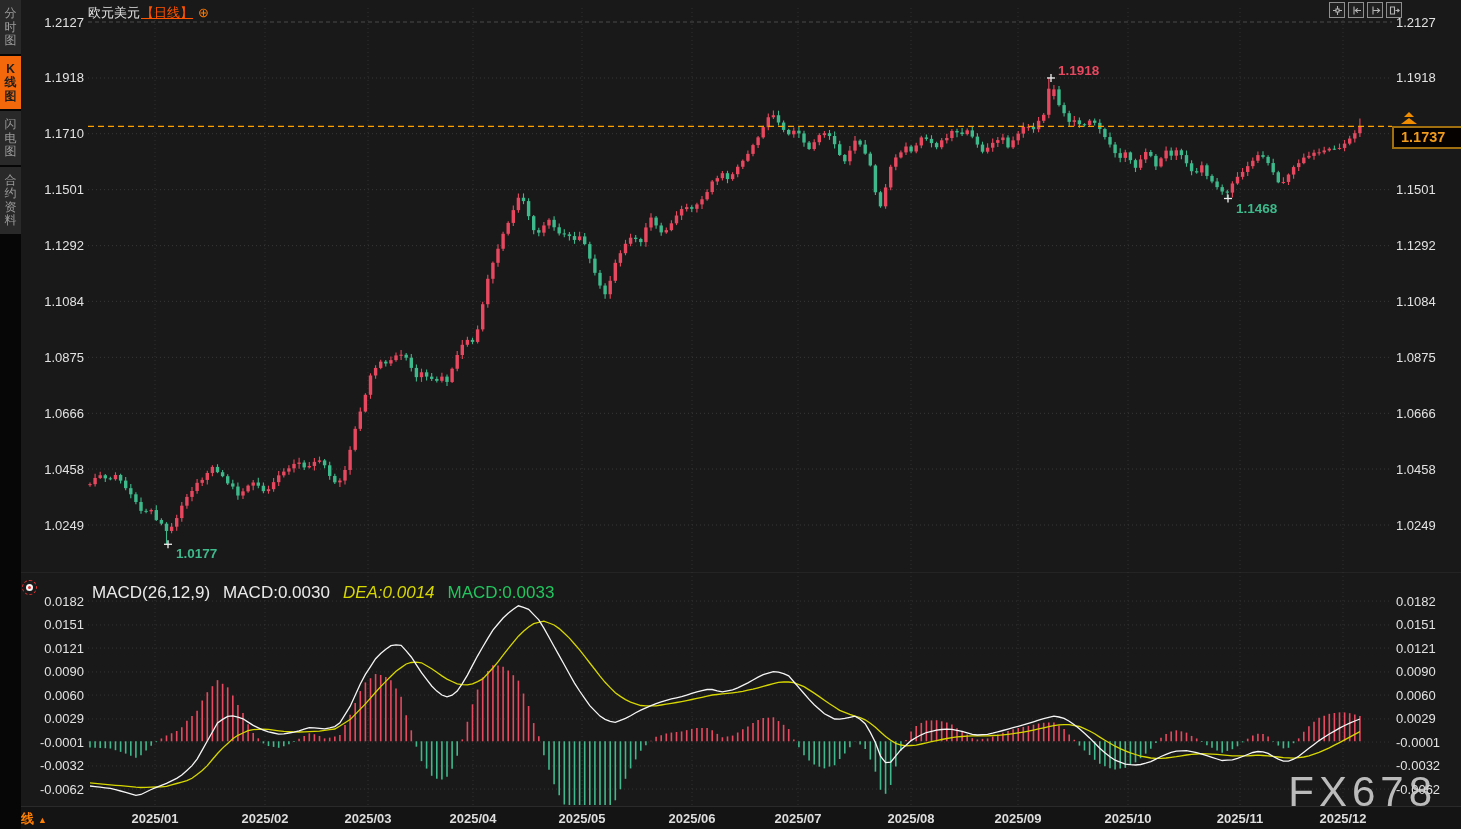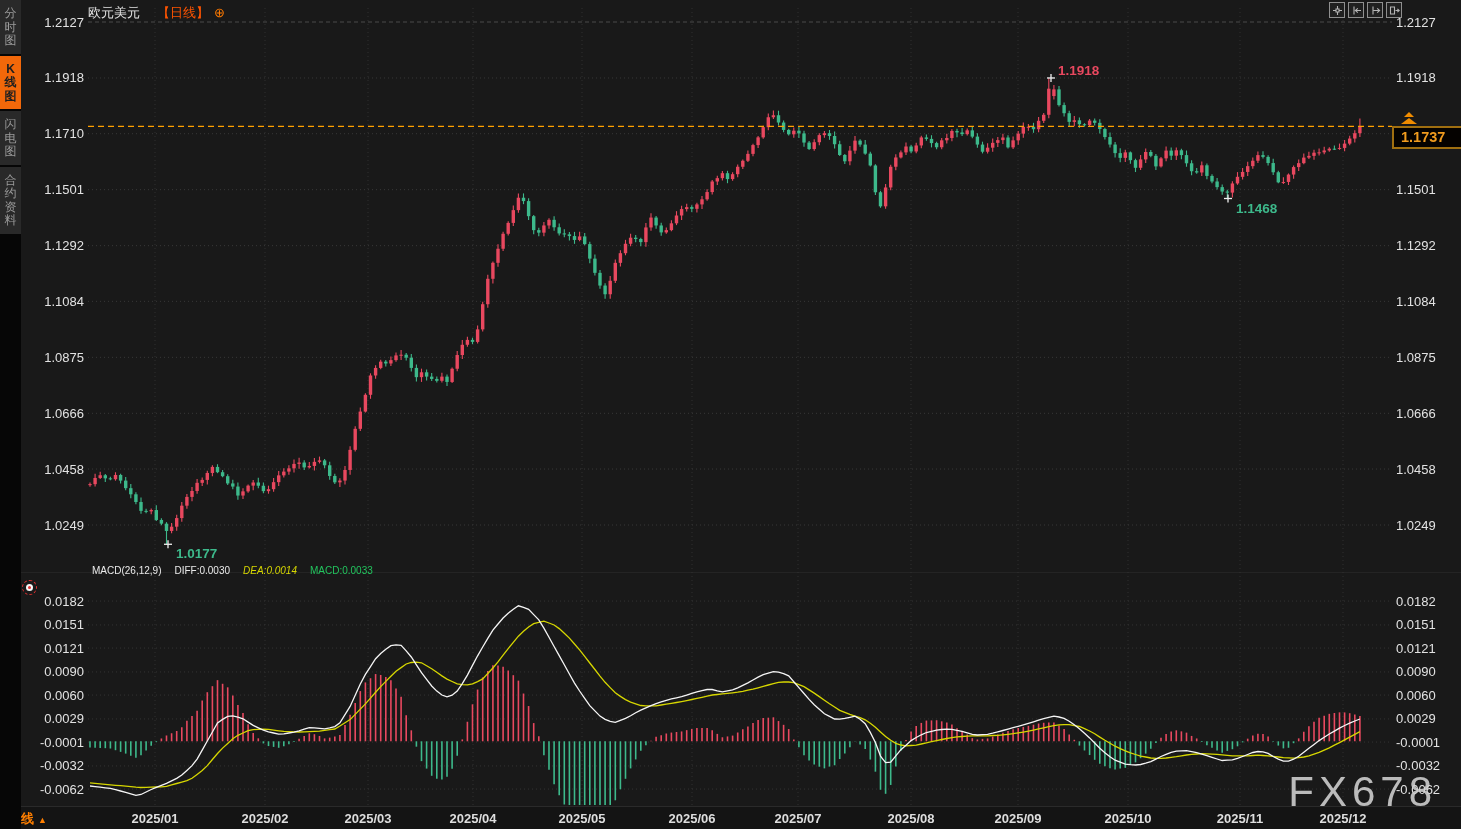--- a/index.html
+++ b/index.html
@@ -5,26 +5,26 @@
   html,body{margin:0;padding:0;background:#000;}
   .app{position:relative;width:1461px;height:829px;background:#191919;overflow:hidden;
        font-family:"Liberation Sans",sans-serif;-webkit-font-smoothing:antialiased;}
   svg text{font-family:"Liberation Sans",sans-serif;}
   .sidebar{position:absolute;left:0;top:0;width:21px;height:829px;background:#060606;z-index:4;}
   .tab{width:21px;box-sizing:border-box;display:flex;flex-direction:column;align-items:center;
        padding:7px 0 6px 0;background:#292929;color:#9b9b9b;font-size:12px;line-height:13.5px;
        margin-bottom:2px;cursor:pointer;}
   .tab.active{background:#f2680a;color:#1f1f1f;font-weight:bold;}
   .titlebar{position:absolute;left:88px;top:4px;font-size:13px;color:#e2e2e2;z-index:3;white-space:nowrap;}
-  .titlebar .period{color:#ff5400;margin-left:17px;}
+  .titlebar .period{color:#ff5400;margin-left:1px;text-decoration:underline;}
   .titlebar .plus{color:#ff7a00;margin-left:5px;font-size:13px;}
   .toolbar{position:absolute;left:1329px;top:2px;display:flex;gap:3px;z-index:3;}
   .ticon{width:14px;height:14px;border:1px solid #8f8f8f;background:#202020;display:flex;
          align-items:center;justify-content:center;cursor:pointer;}
-  .mlegend{position:absolute;left:92px;top:565px;font-size:10px;z-index:3;display:flex;gap:13px;white-space:nowrap;}
+  .mlegend{position:absolute;left:92px;top:583px;font-size:17px;z-index:3;display:flex;gap:13px;white-space:nowrap;}
   .mlegend .w{color:#eaeaea;} .mlegend .y{color:#d6d600;font-style:italic;} .mlegend .m{color:#22c55e;}
   .pbox{position:absolute;left:1392px;top:126px;width:60px;height:19px;border:2px solid #a06f10;
         background:#050200;color:#f09b1e;font-size:14.5px;font-weight:bold;line-height:19px;
         padding-left:7px;z-index:3;}
   .arr1{position:absolute;left:1404px;top:112px;width:0;height:0;border-left:5px solid transparent;
         border-right:5px solid transparent;border-bottom:5px solid #f08c00;z-index:3;}
   .arr2{position:absolute;left:1401px;top:118px;width:0;height:0;border-left:8px solid transparent;
         border-right:8px solid transparent;border-bottom:6px solid #f08c00;z-index:3;}
   .target{position:absolute;left:22px;top:580px;width:13px;height:13px;border:1px dashed #e03030;
           border-radius:50%;display:flex;align-items:center;justify-content:center;z-index:3;cursor:pointer;}
@@ -953,21 +953,21 @@
         <line x1="1051" y1="73.97855999999979" x2="1051" y2="81.97855999999979" stroke="#f0f0f0" stroke-width="1.3"></line>
         <text x="1058" y="74.97855999999979" text-anchor="start" fill="#e8485f" font-size="13.5" font-weight="bold">1.1918</text>
         <line x1="1224" y1="198.5065599999996" x2="1232" y2="198.5065599999996" stroke="#f0f0f0" stroke-width="1.3"></line>
         <line x1="1228" y1="194.5065599999996" x2="1228" y2="202.5065599999996" stroke="#f0f0f0" stroke-width="1.3"></line>
         <text x="1236" y="212.5065599999996" text-anchor="start" fill="#3db98b" font-size="13.5" font-weight="bold">1.1468</text>
       </g>
     </svg>
 
   <div class="mlegend">
     <span class="w">MACD(26,12,9)</span>
-    <span class="w">DIFF:0.0030</span>
+    <span class="w">MACD:0.0030</span>
     <span class="y">DEA:0.0014</span>
     <span class="m">MACD:0.0033</span>
   </div>
 
   <div class="target">
     <span class="ring">
         <span class="dot"></span>
       </span>
   </div>
 

